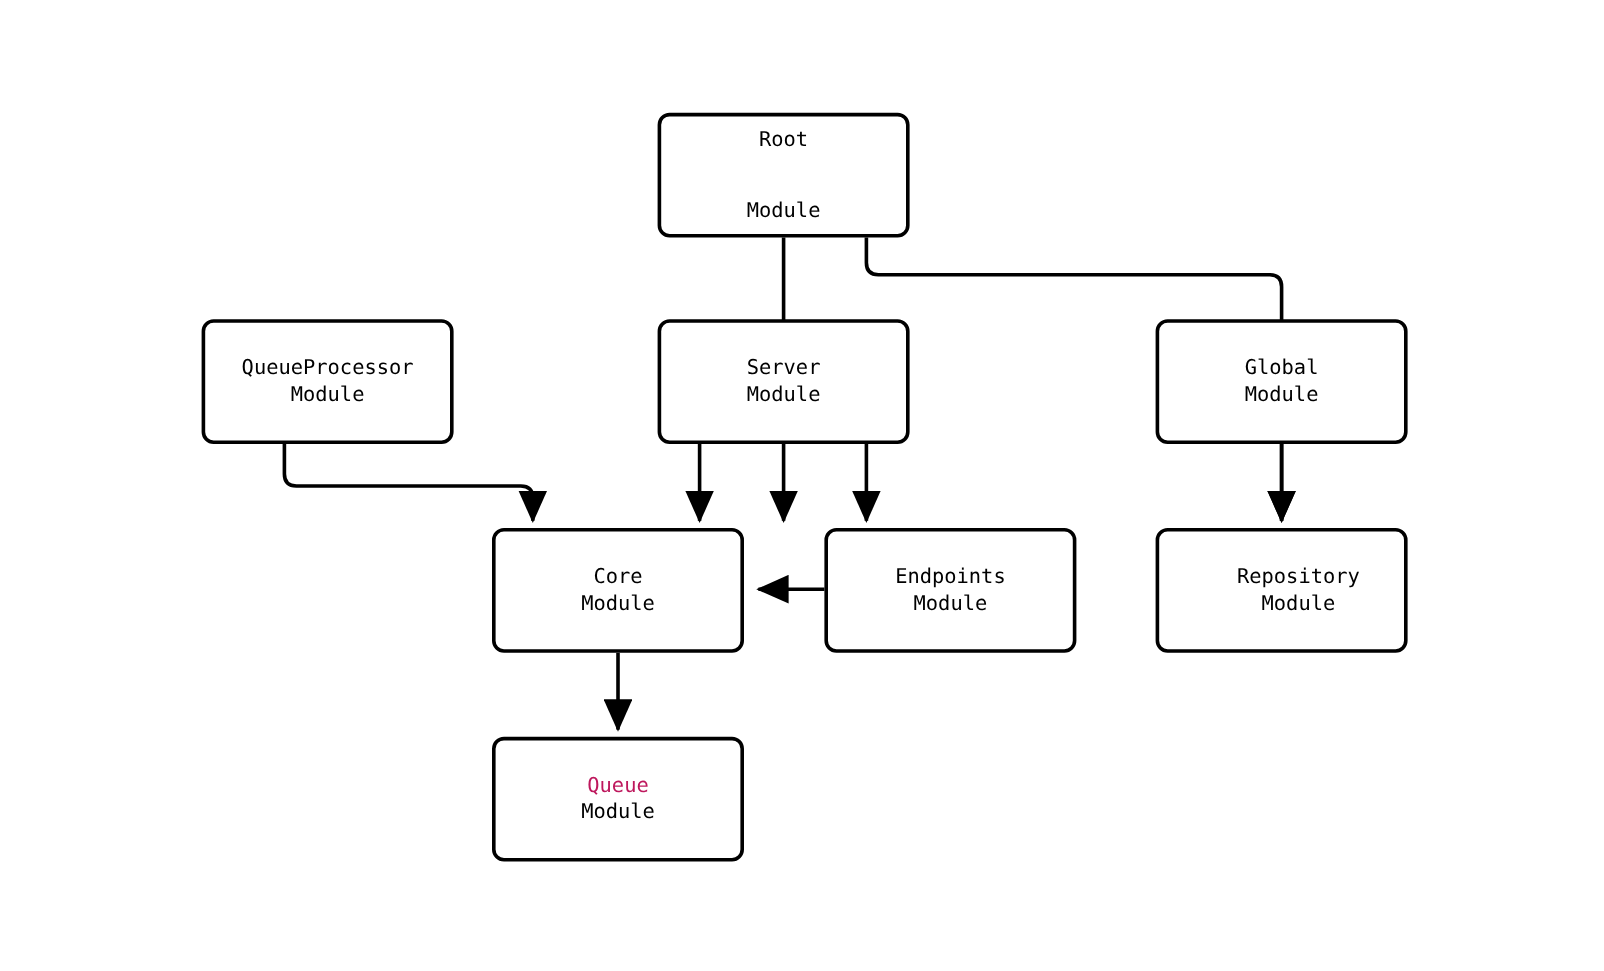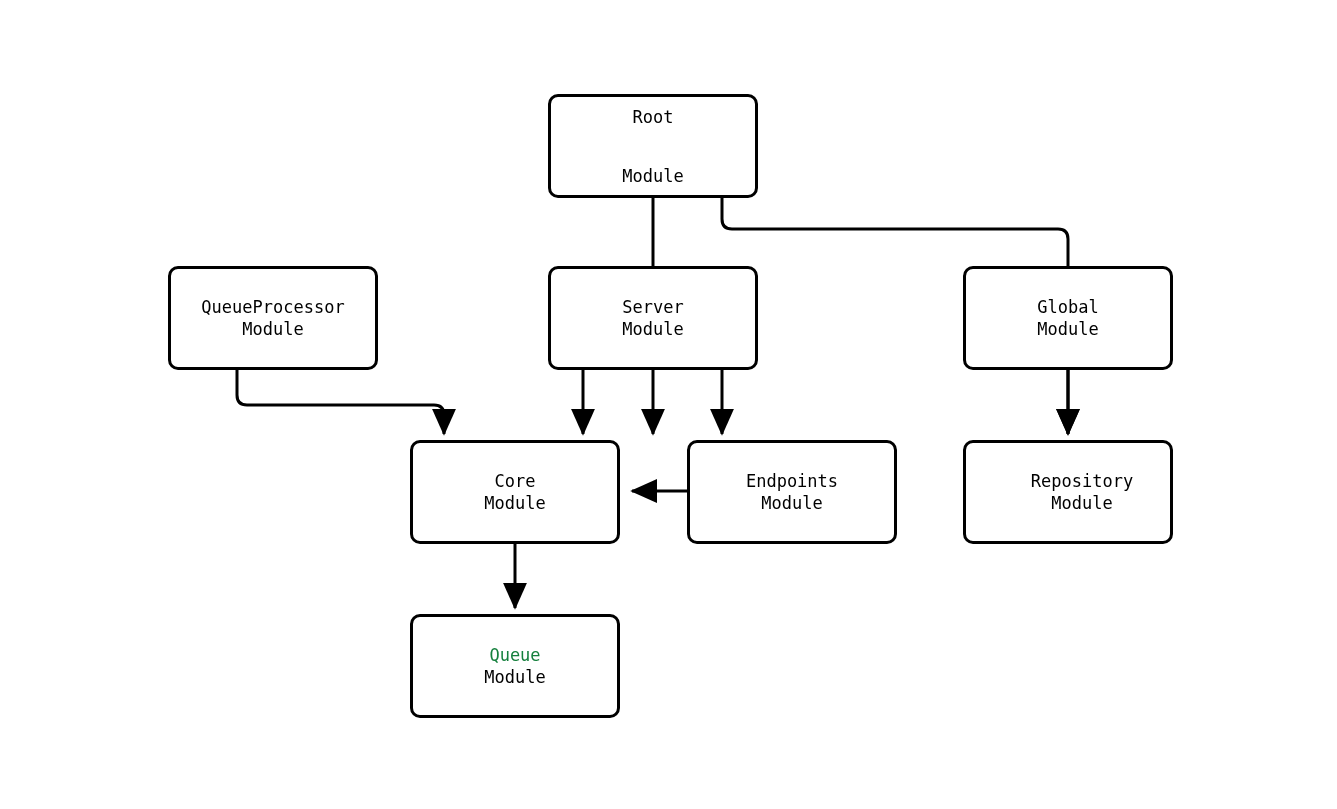--- a/index.html
+++ b/index.html
@@ -102,17 +102,17 @@
     <div class="node-label" style="color: rgb(0, 0, 0);">Endpoints</div>
     <div class="node-label" style="color: rgb(0, 0, 0);">Module</div>
   </div>
 
   <div class="node" style="left: 963px; top: 440px; width: 210px; height: 104px; background: rgb(255, 255, 255); border-color: rgb(0, 0, 0); border-width: 3px; border-radius: 10px; padding-left: 28px;">
     <div class="node-label" style="color: rgb(0, 0, 0);">Repository</div>
     <div class="node-label" style="color: rgb(0, 0, 0);">Module</div>
   </div>
 
   <div class="node" style="left: 410px; top: 614px; width: 210px; height: 104px; background: rgb(255, 255, 255); border-color: rgb(0, 0, 0); border-width: 3px; border-radius: 10px;">
-    <div class="node-label" style="color: #15803d;">Queue</div>
+    <div class="node-label" style="color: #be185d;">Queue</div>
     <div class="node-label" style="color: rgb(0, 0, 0);">Module</div>
   </div>
 
 </div>
 
 </body></html>

